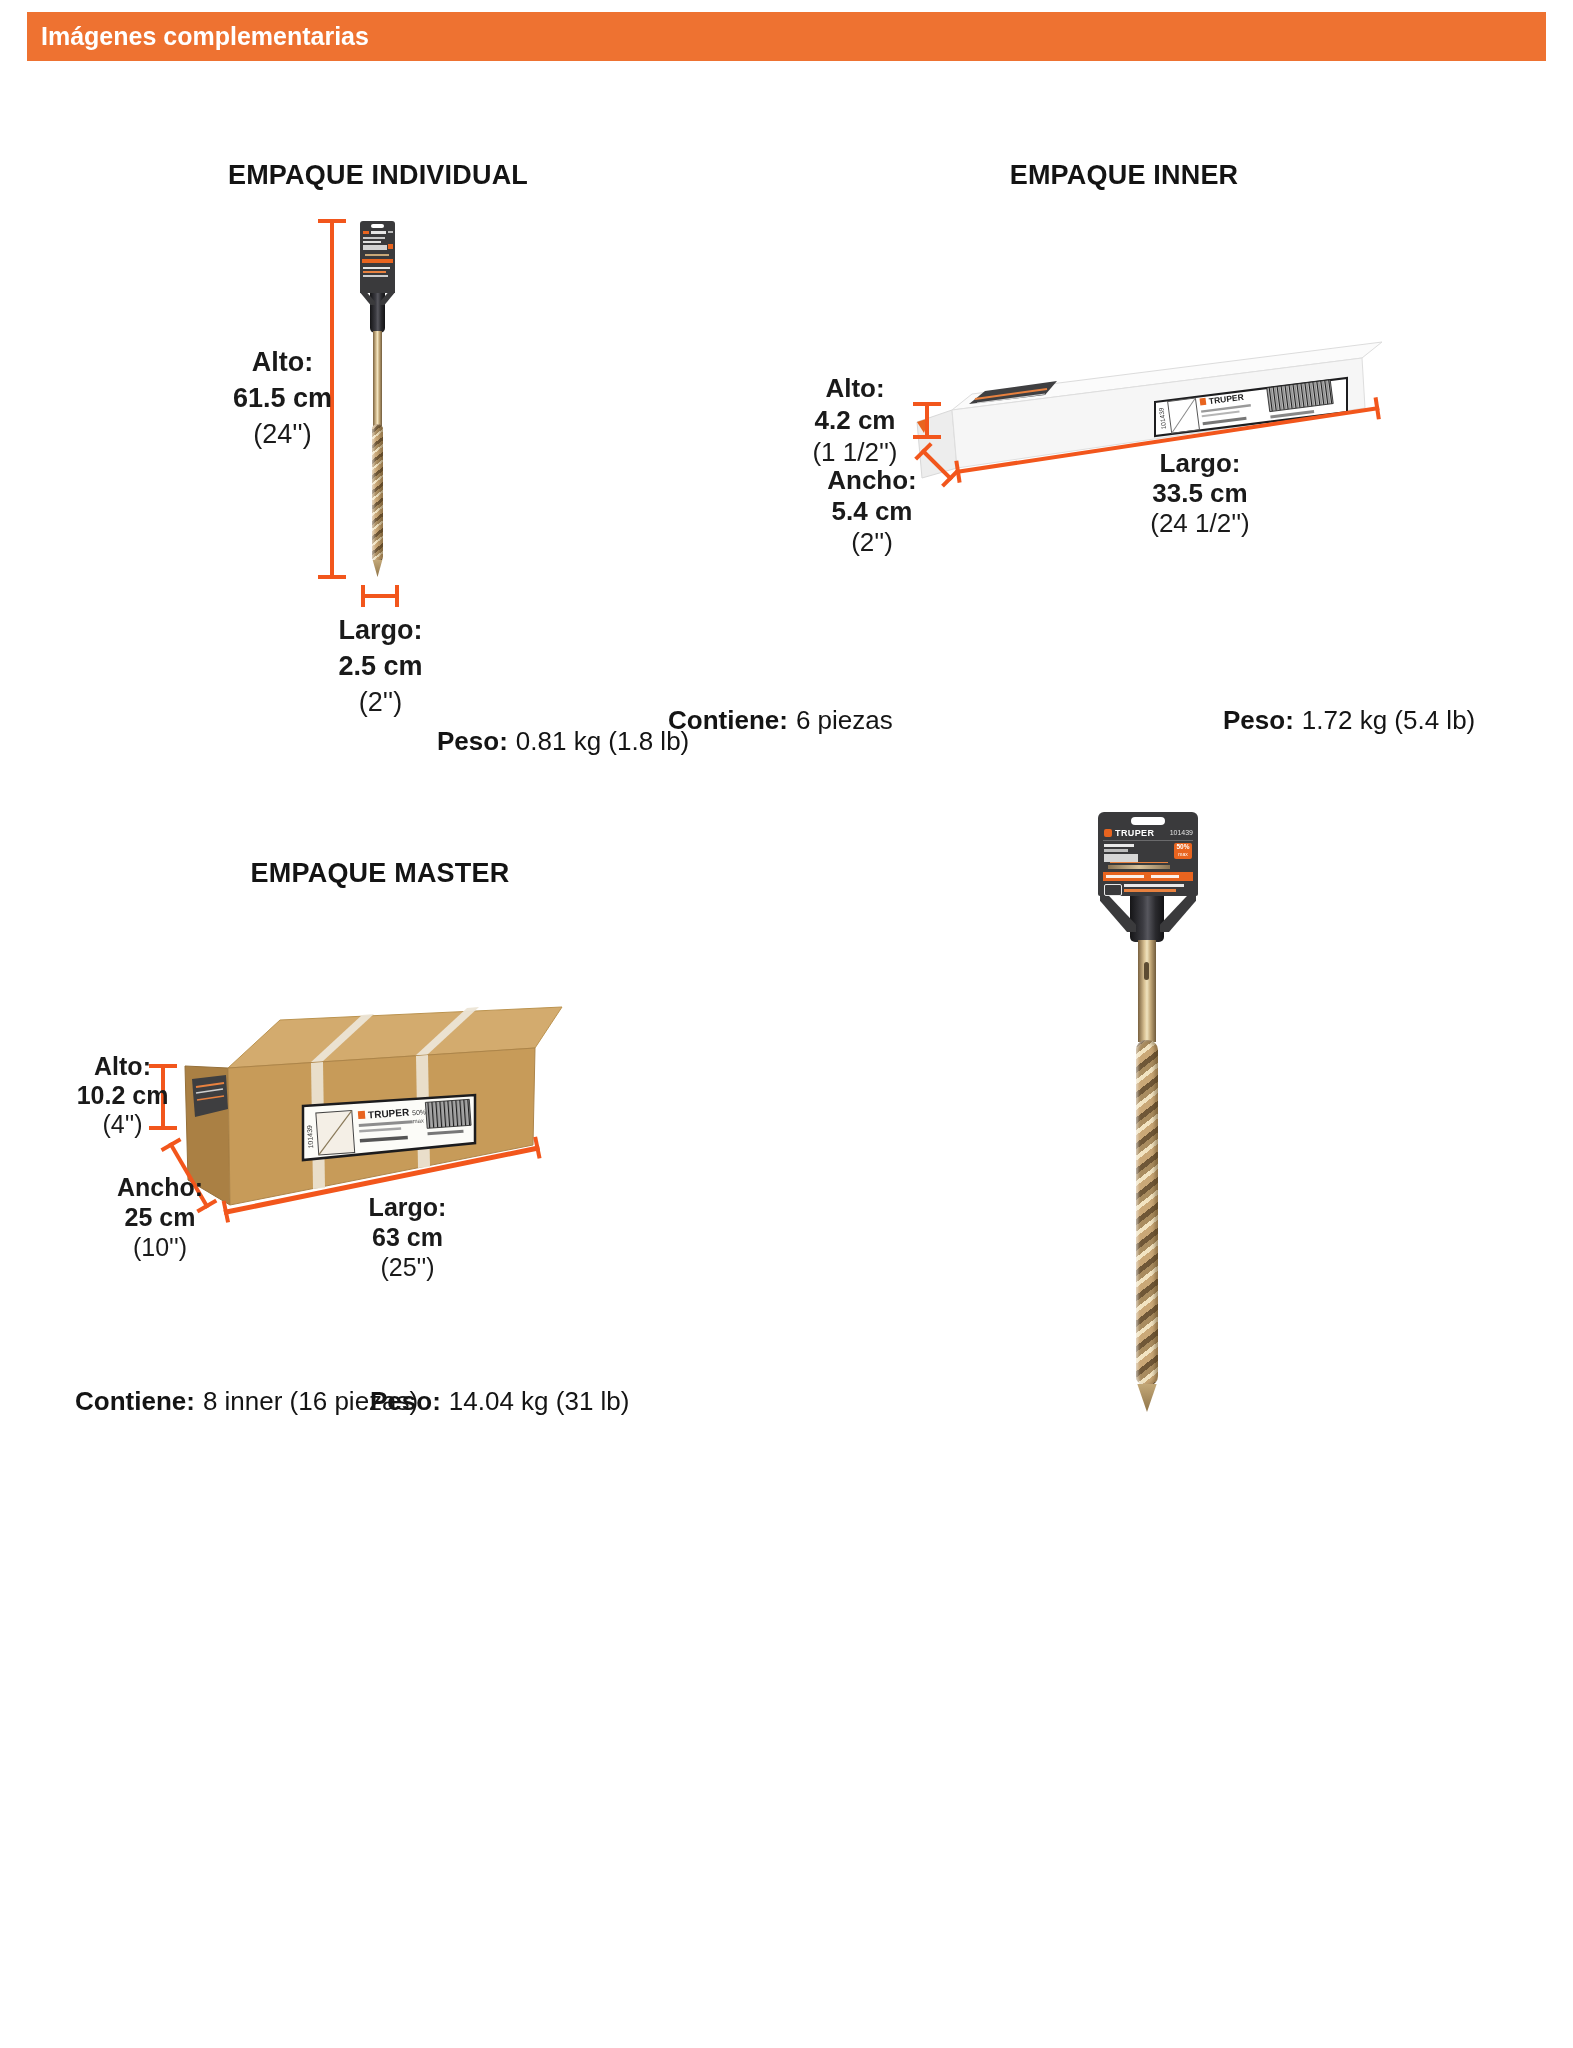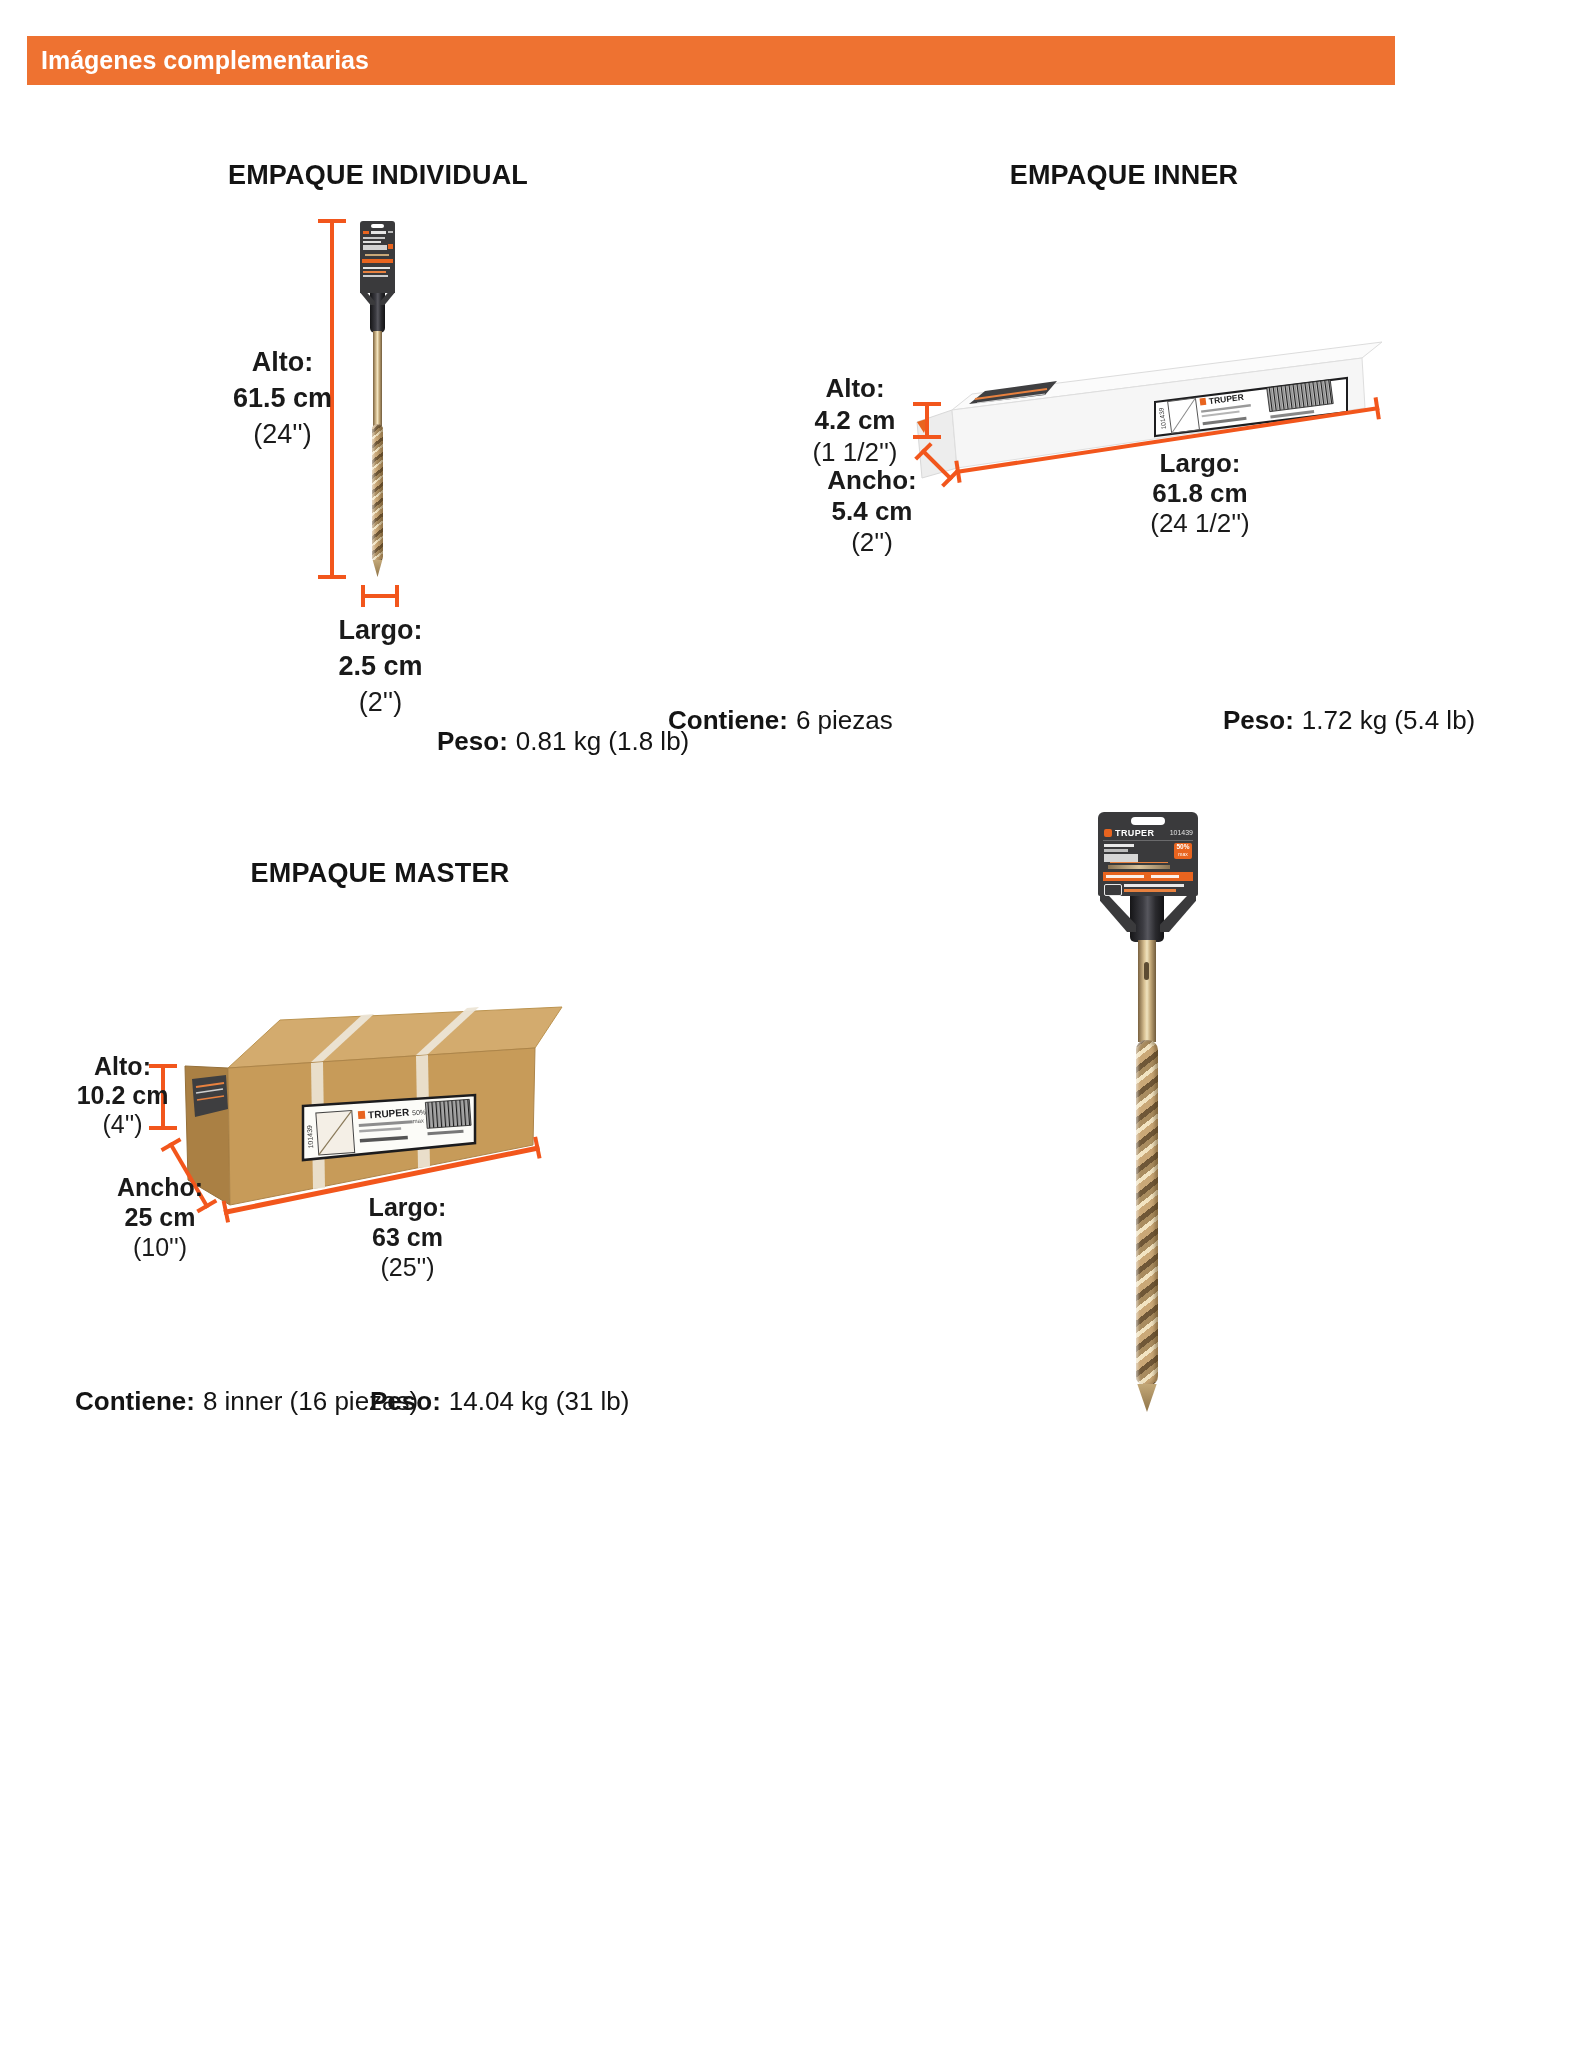--- a/index.html
+++ b/index.html
@@ -1,21 +1,21 @@
 <!DOCTYPE html>
 <html><head>
 <meta charset="utf-8">
 <style>
   html,body{margin:0;padding:0;background:#ffffff;}
   .canvas{position:relative;width:1573px;height:2048px;background:#ffffff;overflow:hidden;
           font-family:"Liberation Sans",sans-serif;color:#161616;}
   .abs{position:absolute;}
 
   
-  .header-bar{position:absolute;left:27px;top:36px;width:1368px;height:49px;background:#ee7231;}
+  .header-bar{position:absolute;left:27px;top:12px;width:1519px;height:49px;background:#ee7231;}
   .header-bar span{display:block;padding-left:14px;line-height:49px;font-size:25px;font-weight:bold;color:#ffffff;}
 
   
   .sec-title{position:absolute;width:320px;text-align:center;font-size:27px;font-weight:bold;color:#141414;letter-spacing:.2px;white-space:nowrap;}
 
   
   .dim{position:absolute;text-align:center;font-weight:bold;color:#1a1a1a;}
   .dim div{white-space:nowrap;}
   .dim .in{font-weight:normal;}
 
@@ -144,21 +144,21 @@
     <div>4.2 cm</div>
     <div class="in">(1 1/2'')</div>
   </div>
   <div class="dim" style="left:792px;top:465px;width:160px;font-size:26px;line-height:31px;">
     <div>Ancho:</div>
     <div>5.4 cm</div>
     <div class="in">(2'')</div>
   </div>
   <div class="dim" style="left:1105px;top:448px;width:190px;font-size:26px;line-height:30px;">
     <div>Largo:</div>
-    <div>61.8 cm</div>
+    <div>33.5 cm</div>
     <div class="in">(24 1/2'')</div>
   </div>
 
   <div class="spec" style="left:668px;top:705px;">
     <span class="b">Contiene:</span><span class="v">6 piezas</span>
   </div>
   <div class="spec" style="left:1223px;top:705px;">
     <span class="b">Peso:</span><span class="v">1.72 kg (5.4 lb)</span>
   </div>
 

